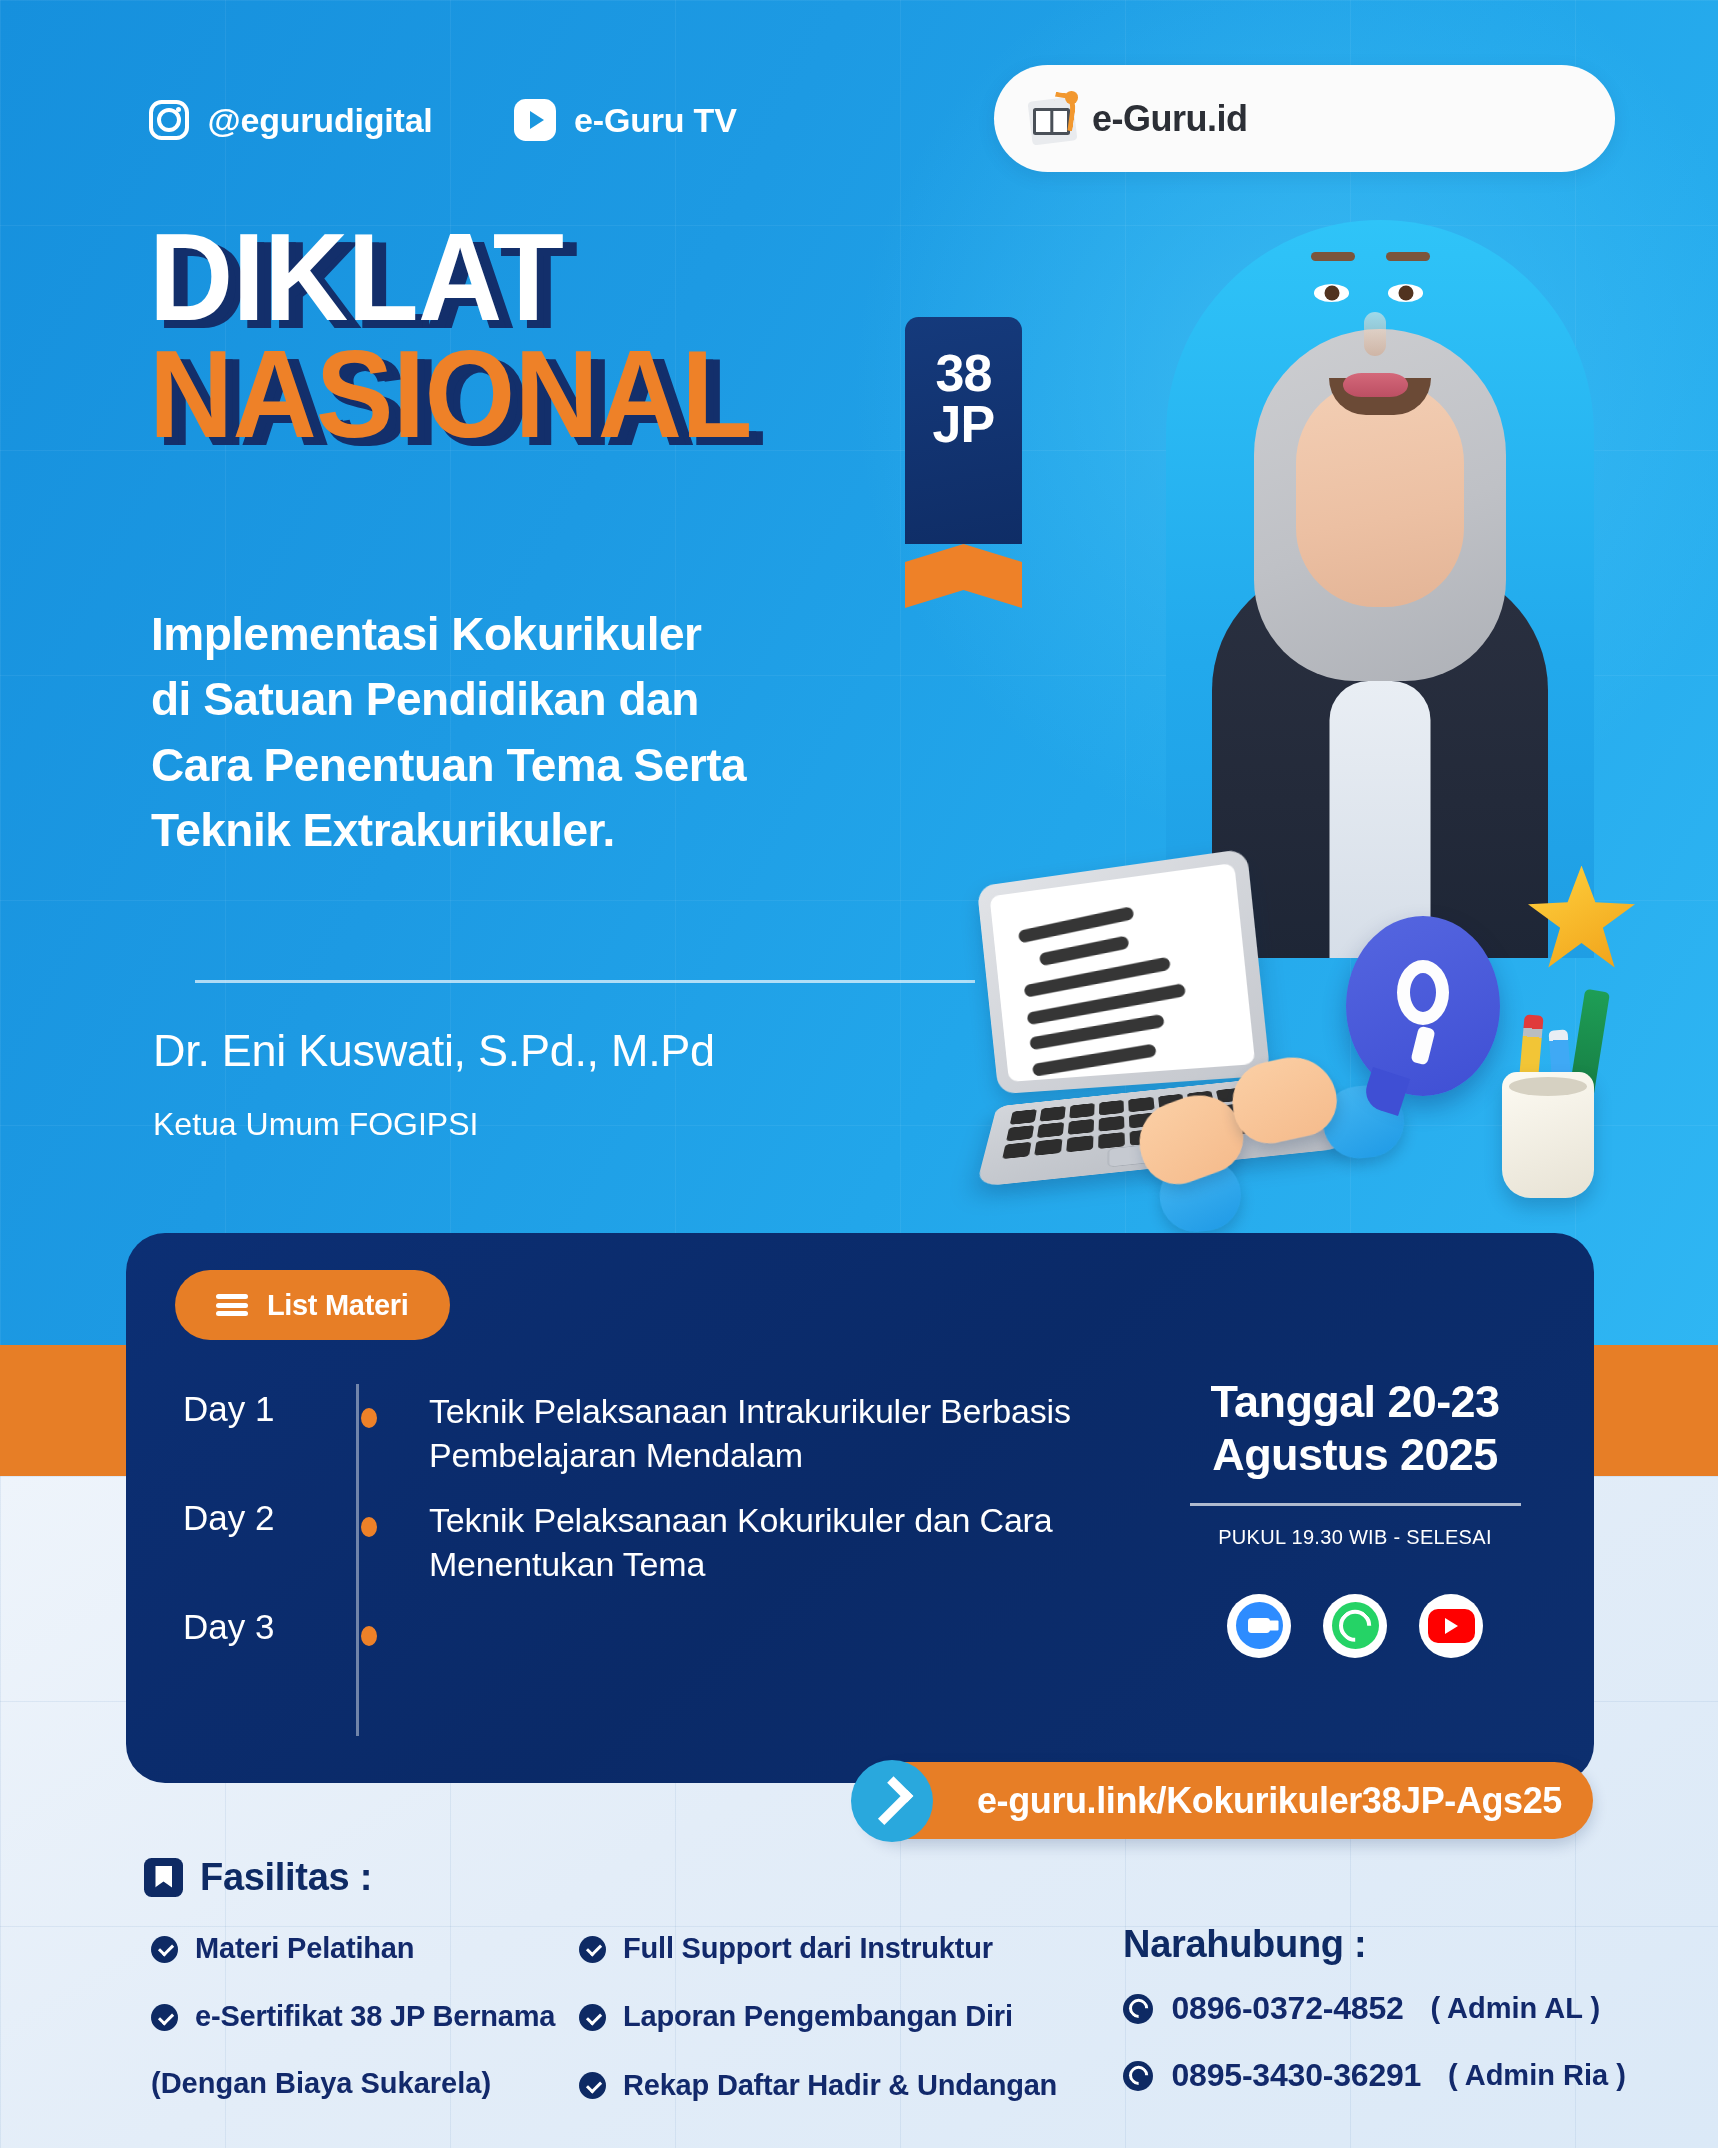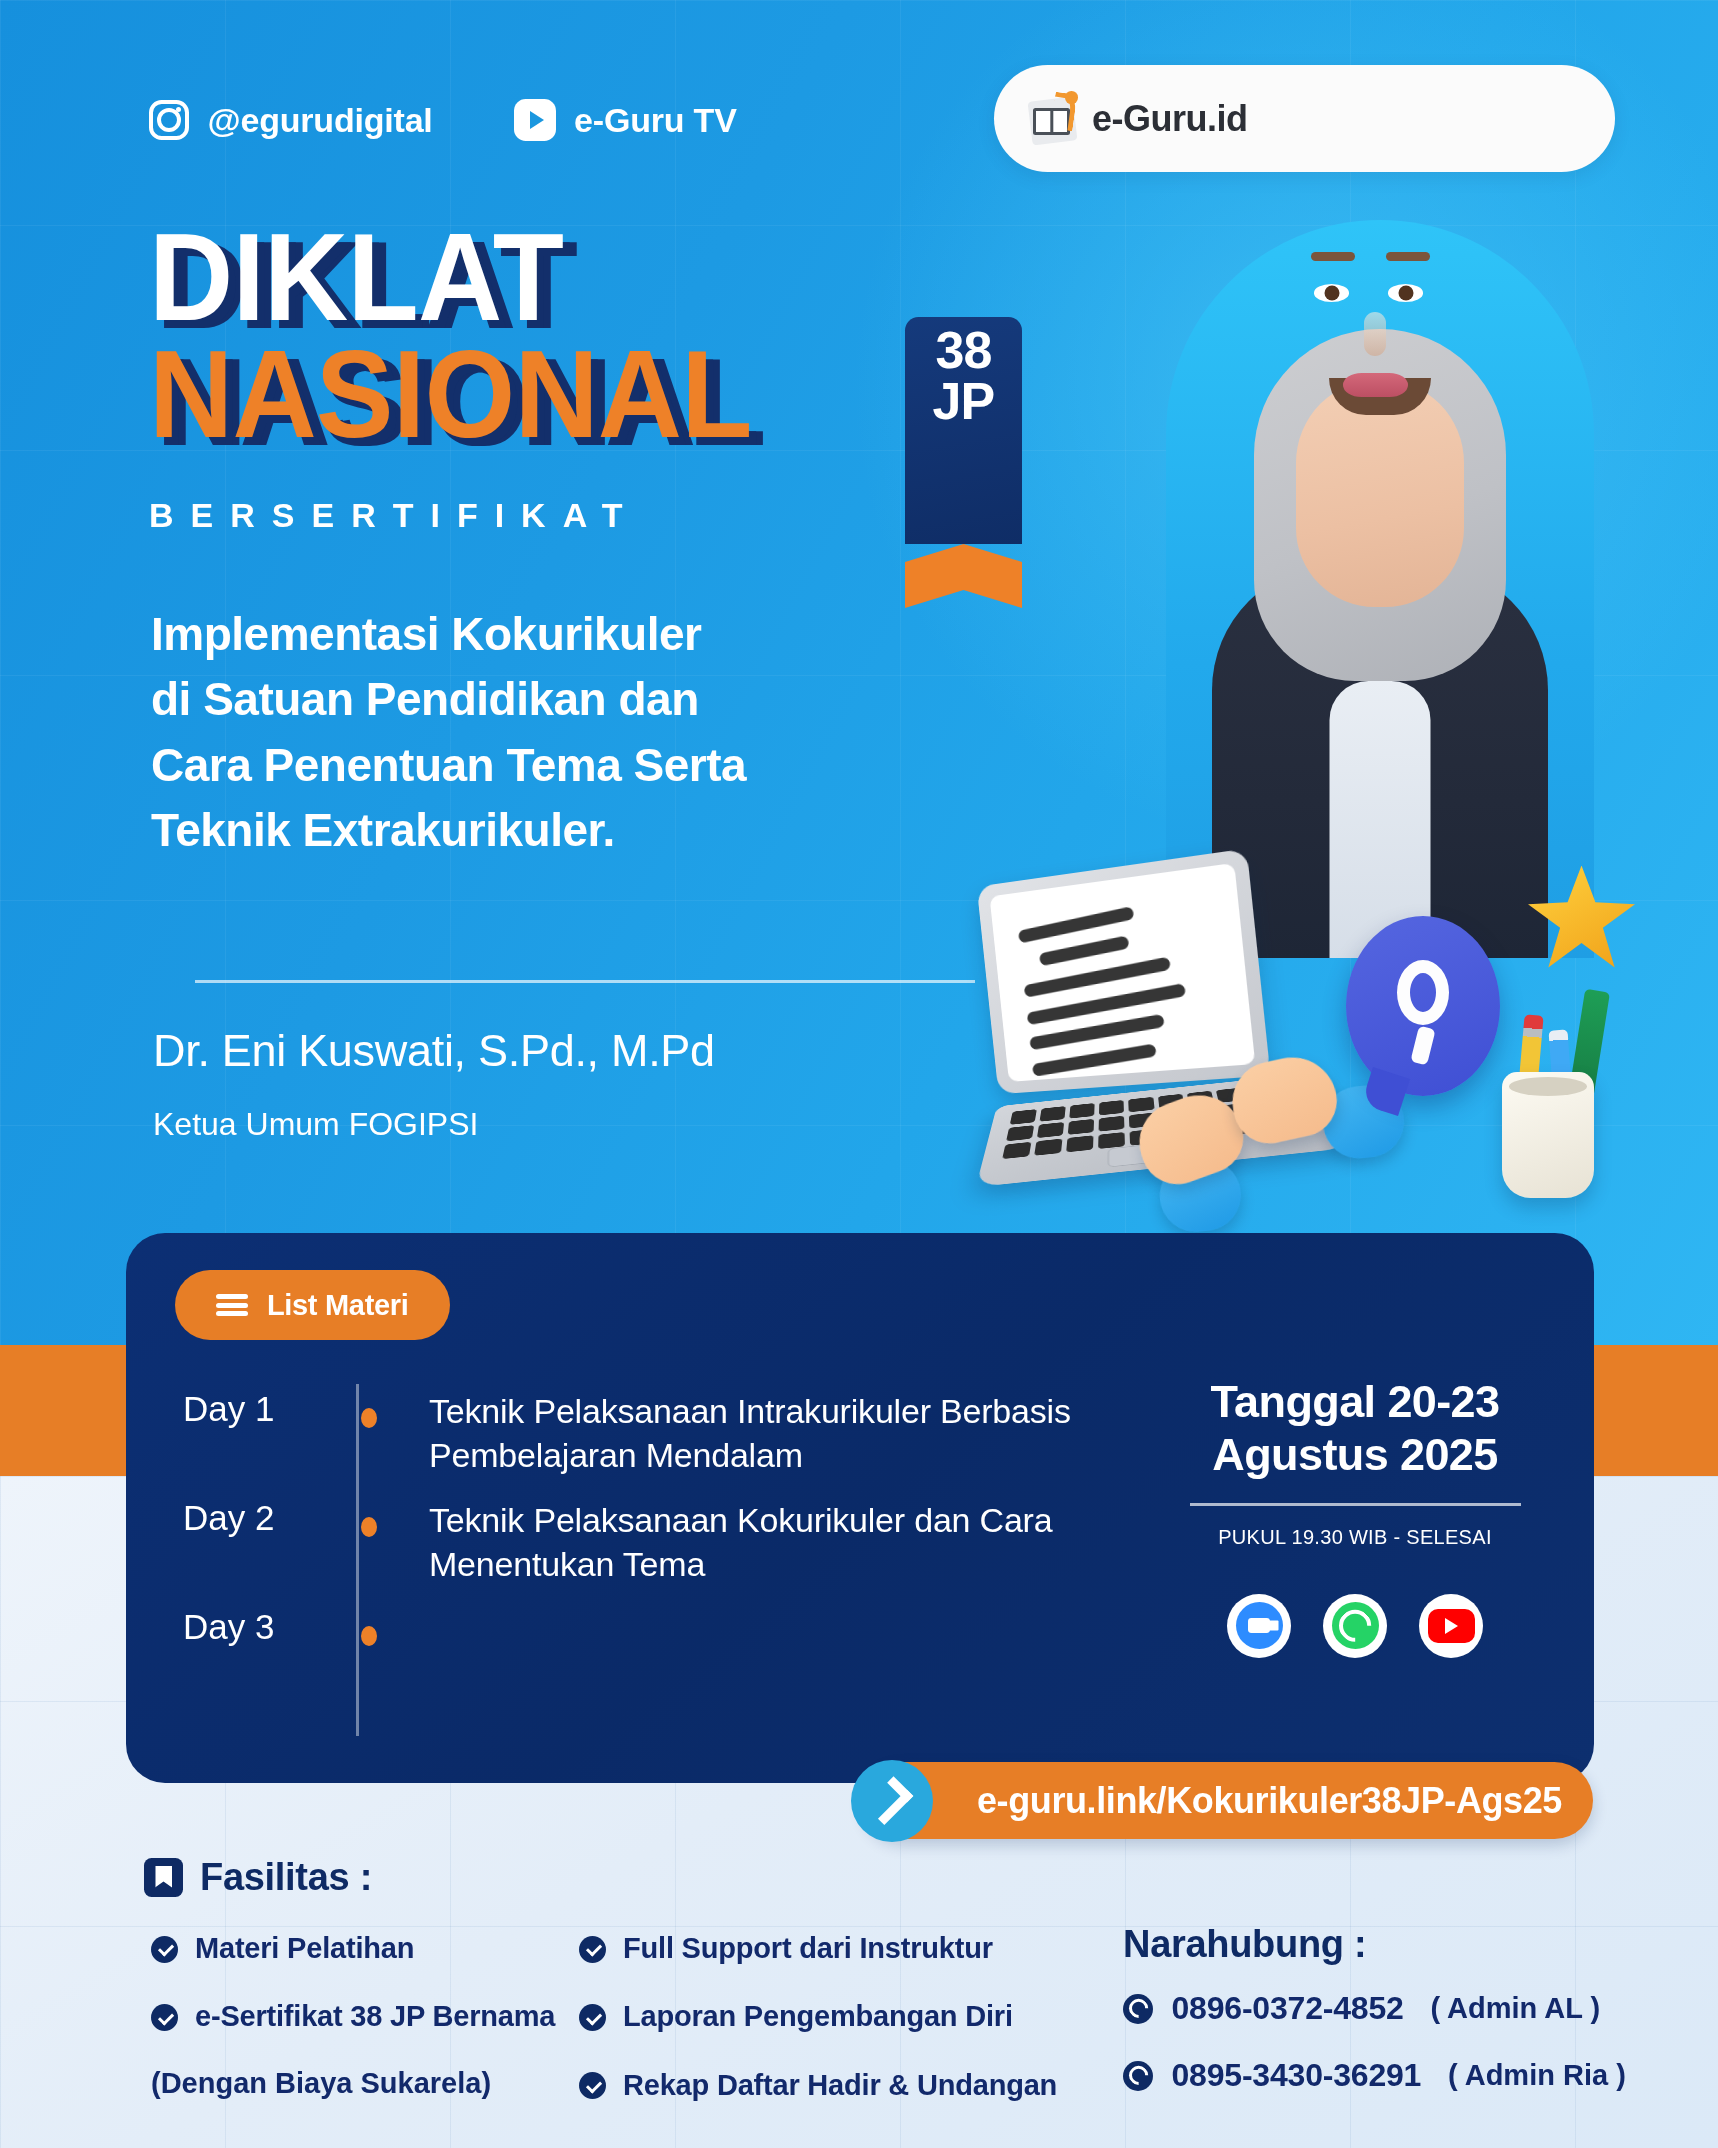--- a/index.html
+++ b/index.html
@@ -151,21 +151,21 @@
   .t-bersertifikat {
     margin-top:44px; font-size:34px; font-weight:700; color:#ffffff; letter-spacing:17px;
   }
 
   
   .jp-ribbon {
     position:absolute; left:905px; top:317px; width:117px; height:227px;
     background:linear-gradient(170deg,#153a7c 0%,#0f2d66 100%);
     border-radius:13.4px 13.4px 0 0;
     display:flex; flex-direction:column; align-items:center; justify-content:flex-start;
-    padding-top:9px; overflow:visible;
+    padding-top:32px; overflow:visible;
   }
   .jp-num { color:#fff; font-size:52px; font-weight:900; line-height:.95; letter-spacing:-0.8px; }
   .jp-unit { color:#fff; font-size:52px; font-weight:900; line-height:1; letter-spacing:-0.8px; }
   .jp-tail {
     position:absolute; left:0; bottom:-64px; width:117px; height:64px;
     background:#ee8128;
     clip-path:polygon(0 28%, 50% 0, 100% 28%, 100% 100%, 50% 72%, 0 100%);
   }
 
   
@@ -466,21 +466,20 @@
       <span class="bk"></span>
       <span class="swoosh"></span>
       <span class="dot"></span>
   </span>
   <span class="brand-eguru">e-Guru.id</span>
 </div>
 
 <div class="hero">
   <div class="t-diklat">DIKLAT</div>
   <div class="t-nasional">NASIONAL</div>
-  <div class="t-bersertifikat">BERSERTIFIKAT</div>
 </div>
 
 <div class="jp-ribbon">
   <span class="jp-num">38</span>
   <span class="jp-unit">JP</span>
   <span class="jp-tail"></span>
 </div>
 
 <div class="subtitle">
   <div>Implementasi Kokurikuler</div>

